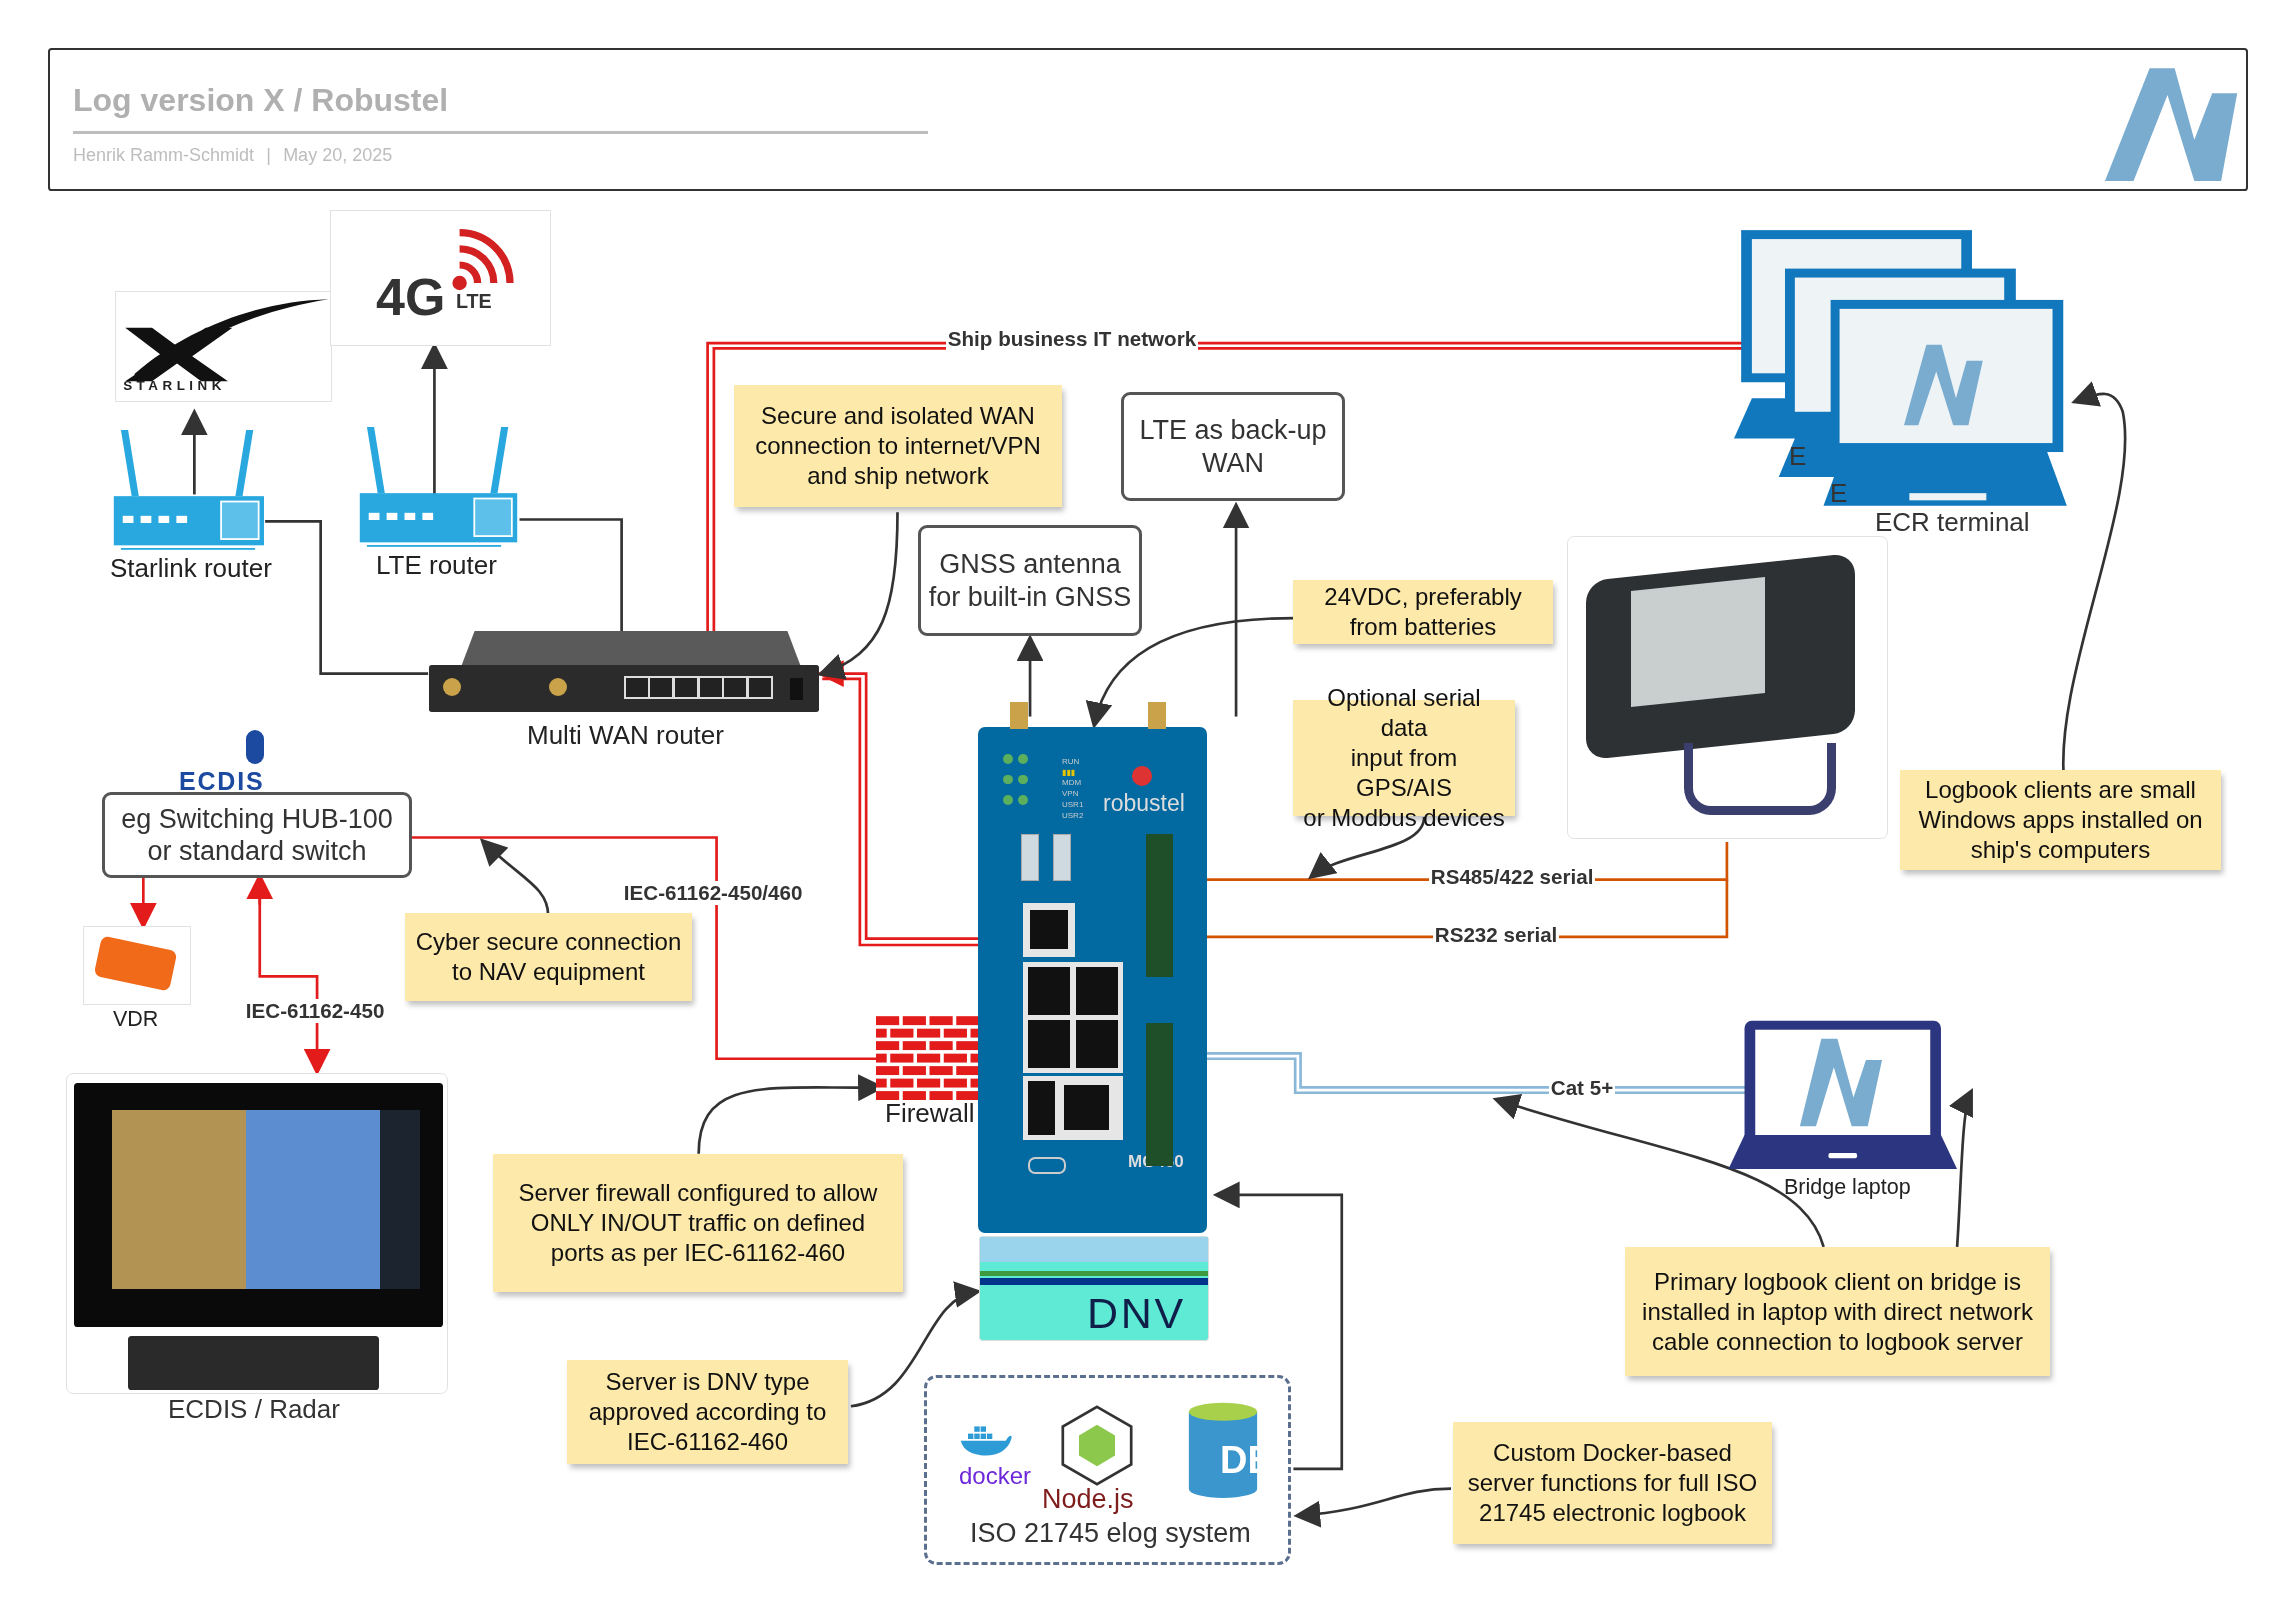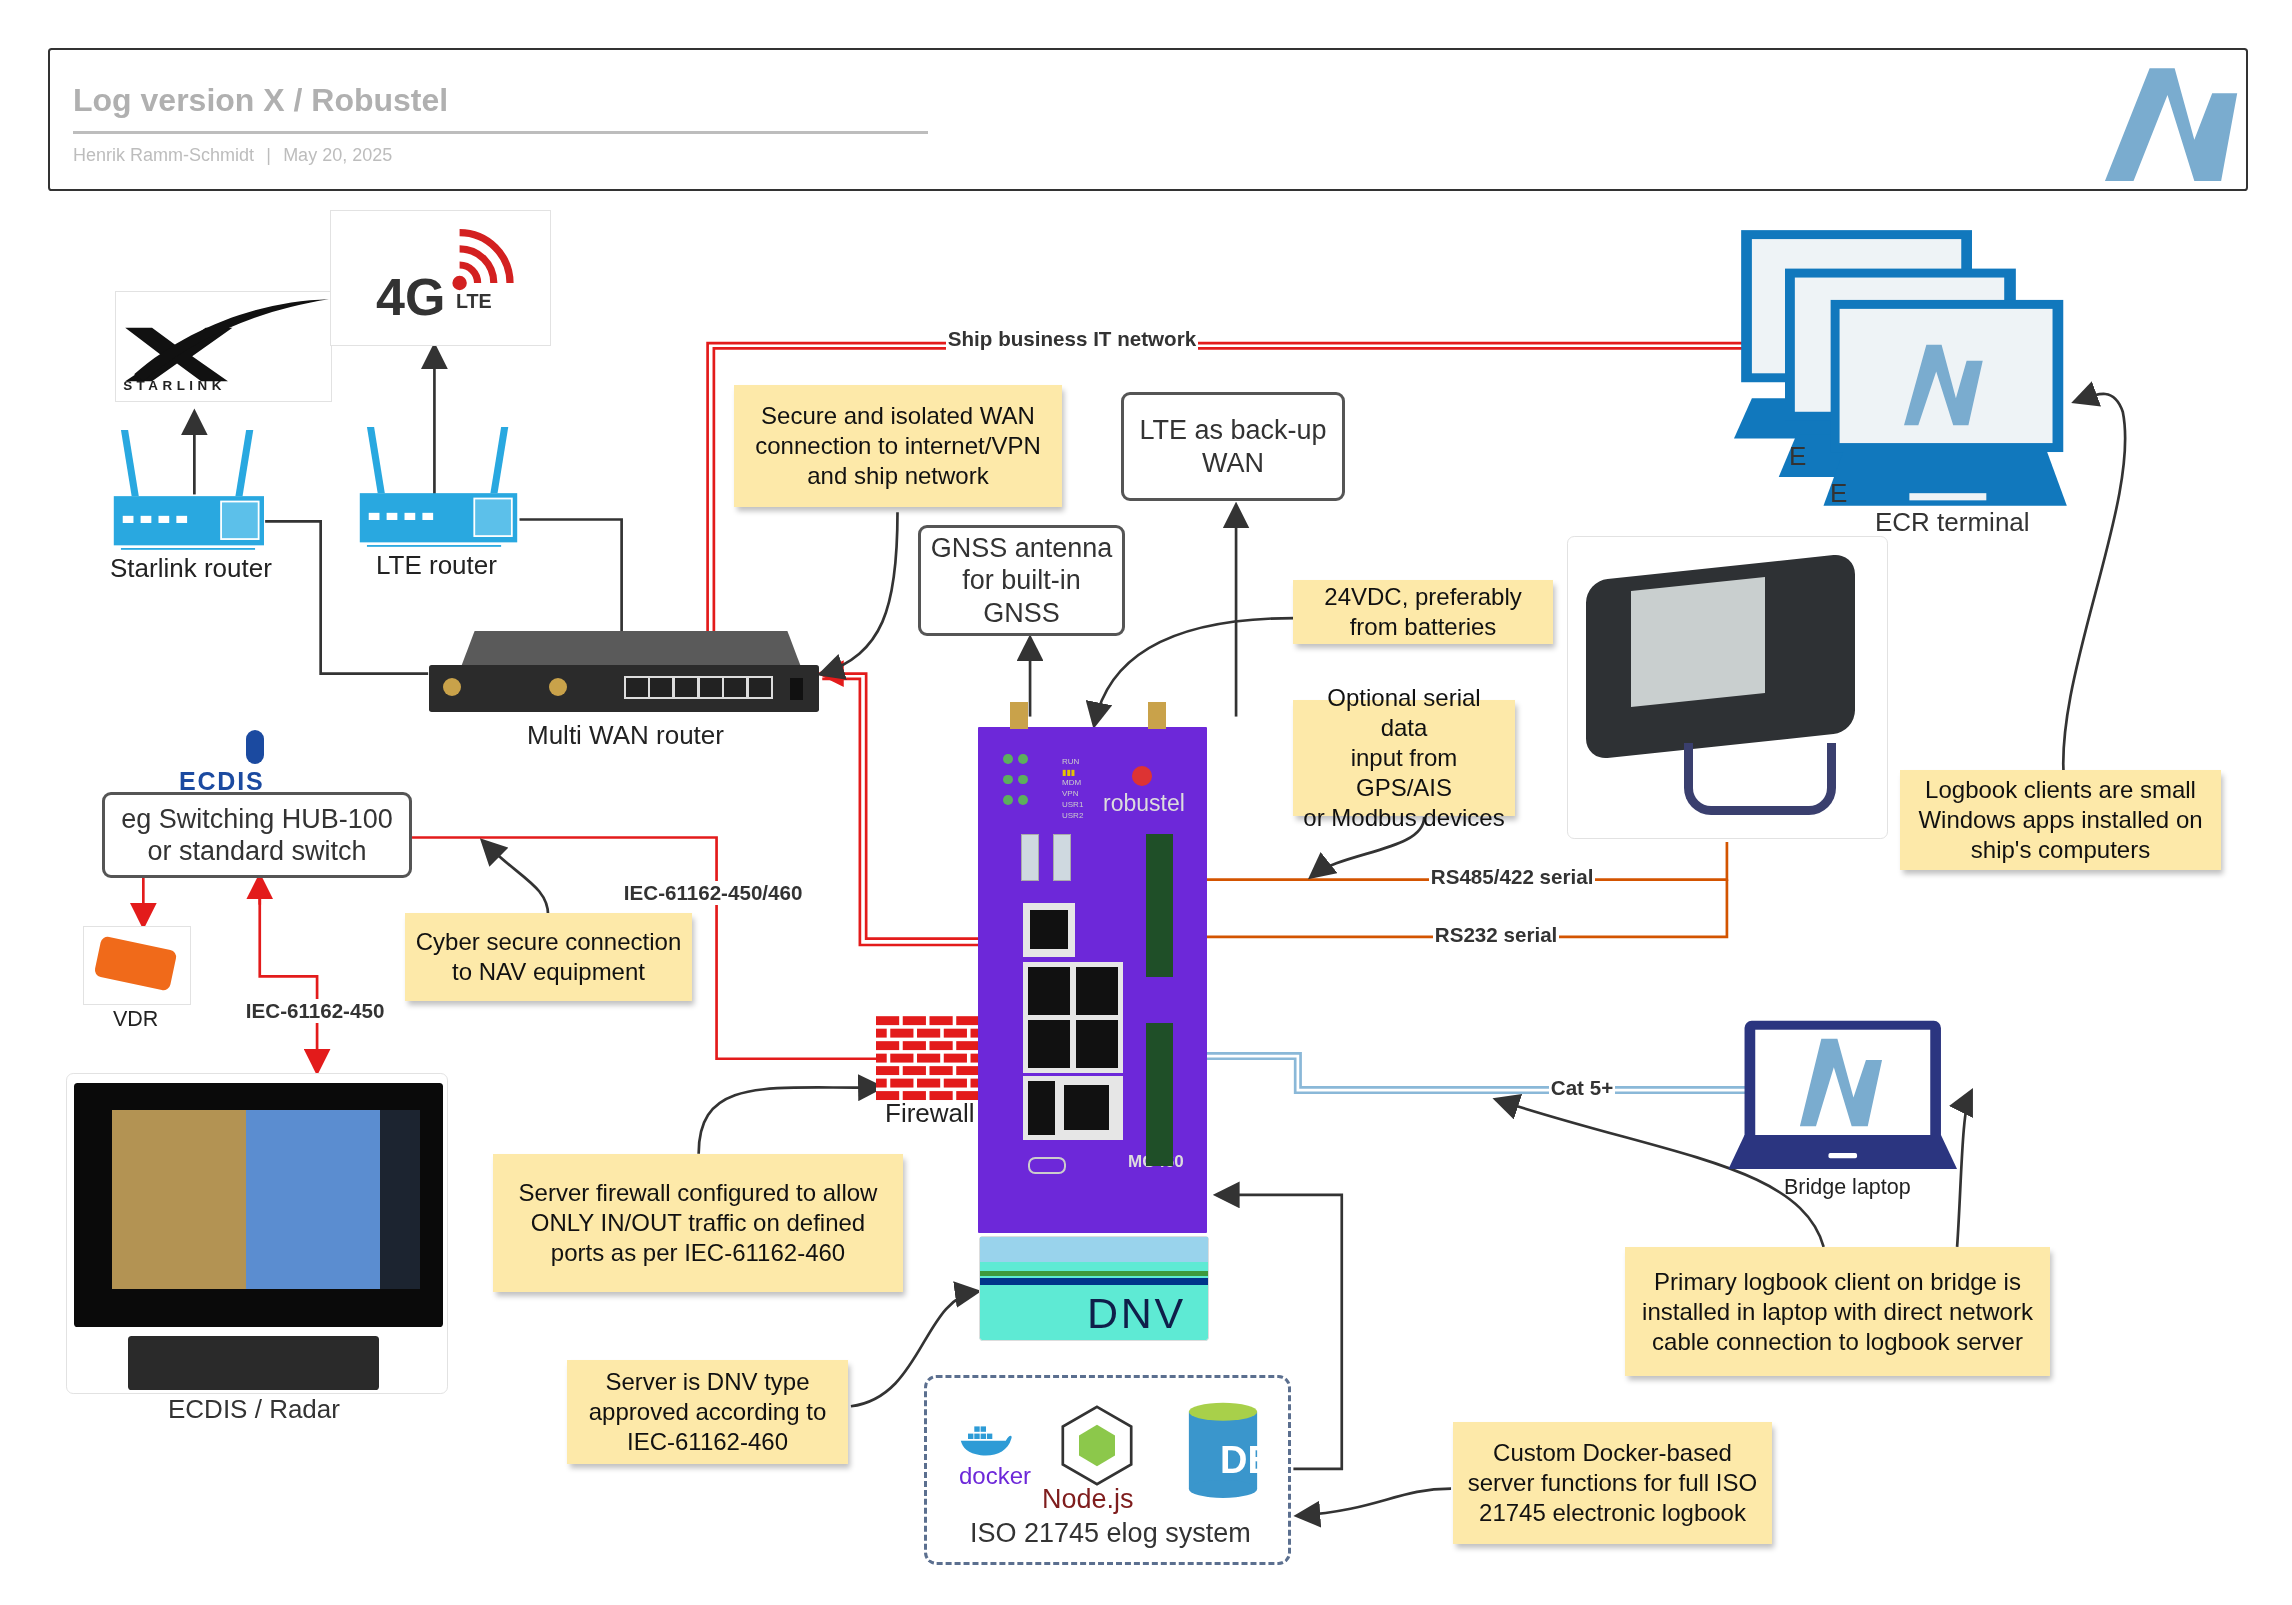--- a/index.html
+++ b/index.html
@@ -157,21 +157,21 @@
   </div>
   <div class="abs" style="left:365px;top:47px;width:12.5px;height:21.5px;background:#111;"></div>
 </div>
 <div class="label" style="left:527px;top:720px;">Multi WAN router</div>
 
 <div class="note" style="left:734px;top:385px;width:328px;height:122px;">Secure and isolated WAN
 connection to internet/VPN
 and ship network</div>
 <div class="box" style="left:1121px;top:392px;width:224px;height:109px;">LTE as back-up
 WAN</div>
-<div class="box" style="left:918px;top:525px;width:207px;height:111px;">GNSS antenna
+<div class="box" style="left:918px;top:525px;width:224px;height:111px;">GNSS antenna
 for built-in GNSS</div>
 <div class="note" style="left:1293px;top:580px;width:260px;height:64px;">24VDC, preferably
 from batteries</div>
 <div class="note" style="left:1293px;top:700px;width:222px;height:116px;">Optional serial data
 input from GPS/AIS
 or Modbus devices</div>
 
 <svg class="abs" style="left:1734px;top:228px;" width="340" height="287" viewBox="0 0 380 320">
   <rect x="8" y="2" width="258" height="170" fill="#1178bd"></rect>
     <rect x="20" y="12" width="234" height="150" fill="#eef3f6"></rect>
@@ -252,21 +252,21 @@
       <rect x="76" y="70" width="26" height="10"></rect>
       <rect x="106" y="70" width="12" height="10"></rect>
     <rect x="0" y="84" width="26" height="10"></rect>
       <rect x="30" y="84" width="26" height="10"></rect>
       <rect x="60" y="84" width="26" height="10"></rect>
       <rect x="90" y="84" width="26" height="10"></rect>
   </g>
 </svg>
 <div class="label" style="left:885px;top:1098px;">Firewall</div>
 
-<div class="abs" style="left:978px;top:727px;width:229px;height:506px;background:#6d28d9;border-radius:1px;text-decoration:underline;">
+<div class="abs" style="left:978px;top:727px;width:229px;height:506px;background:#0369a1;border-radius:7px;text-decoration:underline;">
   <div class="abs" style="left:32px;top:-25px;width:18px;height:27px;background:#c9a24a;"></div>
   <div class="abs" style="left:170px;top:-25px;width:18px;height:27px;background:#c9a24a;"></div>
 
   <div class="abs" style="left:25px;top:27px;width:54px;">
     <div style="display:flex;gap:5.4px;margin-bottom:10.7px;">
         <span style="width:9.9px;height:9.9px;border-radius:50%;background:#5caf5c;"></span>
         <span style="width:9.9px;height:9.9px;border-radius:50%;background:#5caf5c;"></span>
       </div>
     <div style="display:flex;gap:5.4px;margin-bottom:10.7px;">
         <span style="width:9.9px;height:9.9px;border-radius:50%;background:#5caf5c;"></span>

